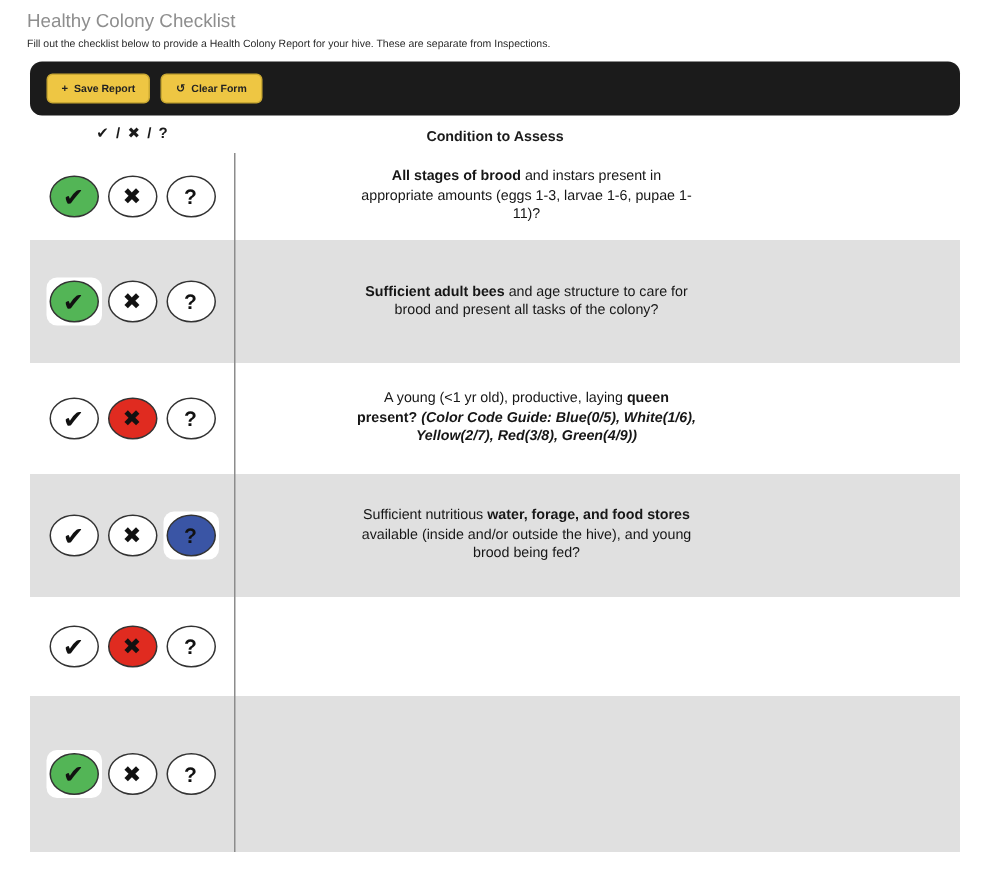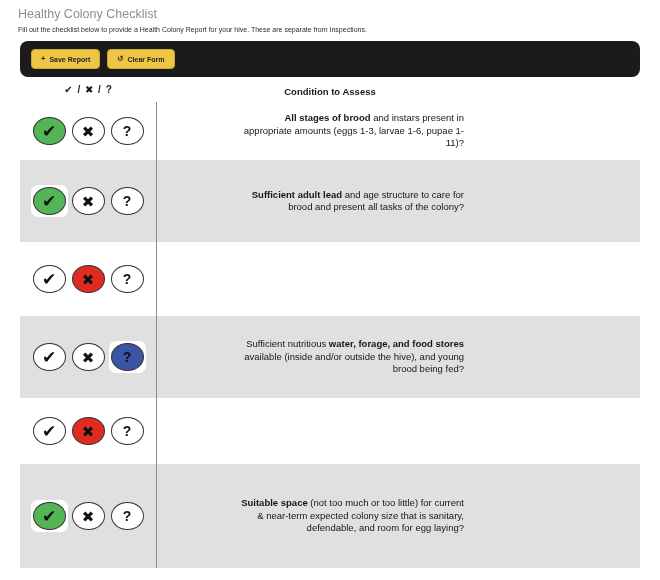--- a/index.html
+++ b/index.html
@@ -86,21 +86,21 @@
   }
   .glyph { color: #111; line-height: 1; }
   .glyph.check   { font-size: 17px; }
   .glyph.cross    { font-size: 15px; }
   .glyph.question { font-size: 14px; font-weight: bold; }
 
   .condition-cell { flex: 1; padding: 10px 8px 10px 81px; }
   .condition-text {
     width: 226px;
     font-size: 9.5px; line-height: 12.5px; color: #161616;
-    text-align: right;
+    text-align: center;
   }
   .seg-regular { font-weight: normal; }
   .seg-bold { font-weight: bold; }
   .seg-bold-italic { font-weight: bold; font-style: italic; }
 </style>
 </head>
 <body>
 
 <div class="page">
 
@@ -158,41 +158,44 @@
               <span class="glyph cross">✖</span>
             </button>
           </span>
           <span class="mark-slot">
             <button class="mark question">
               <span class="glyph question">?</span>
             </button>
           </span>
         </div>
         <div class="condition-cell">
-          <p class="condition-text"><span class="seg-bold">Sufficient adult lead</span><span class="seg-regular"> and age structure to care for brood and present all tasks of the colony?</span></p>
+          <p class="condition-text"><span class="seg-bold">Sufficient adult bees</span><span class="seg-regular"> and age structure to care for brood and present all tasks of the colony?</span></p>
         </div>
       </div>
       <div class="row">
         <div class="marks-cell">
           <span class="mark-slot">
             <button class="mark check">
               <span class="glyph check">✔</span>
             </button>
           </span>
           <span class="mark-slot selected-slot">
             <button class="mark cross" style="background: rgb(224, 43, 32);">
               <span class="glyph cross">✖</span>
             </button>
           </span>
           <span class="mark-slot">
             <button class="mark question">
               <span class="glyph question">?</span>
             </button>
           </span>
         </div>
+        <div class="condition-cell">
+          <p class="condition-text"><span class="seg-regular">A young (&lt;1 yr old), productive, laying </span><span class="seg-bold">queen present? </span><span class="seg-bold-italic">(Color Code Guide: Blue(0/5), White(1/6), Yellow(2/7), Red(3/8), Green(4/9))</span></p>
+        </div>
       </div>
       <div class="row alt">
         <div class="marks-cell">
           <span class="mark-slot">
             <button class="mark check">
               <span class="glyph check">✔</span>
             </button>
           </span>
           <span class="mark-slot">
             <button class="mark cross">
@@ -239,19 +242,16 @@
             <button class="mark cross">
               <span class="glyph cross">✖</span>
             </button>
           </span>
           <span class="mark-slot">
             <button class="mark question">
               <span class="glyph question">?</span>
             </button>
           </span>
         </div>
-        <div class="condition-cell">
-          <p class="condition-text"><span class="seg-bold">Suitable space</span><span class="seg-regular"> (not too much or too little) for current &amp; near-term expected colony size that is sanitary, defendable, and room for egg laying?</span></p>
-        </div>
       </div>
     </div>
 
 </div>
 
 </body></html>

